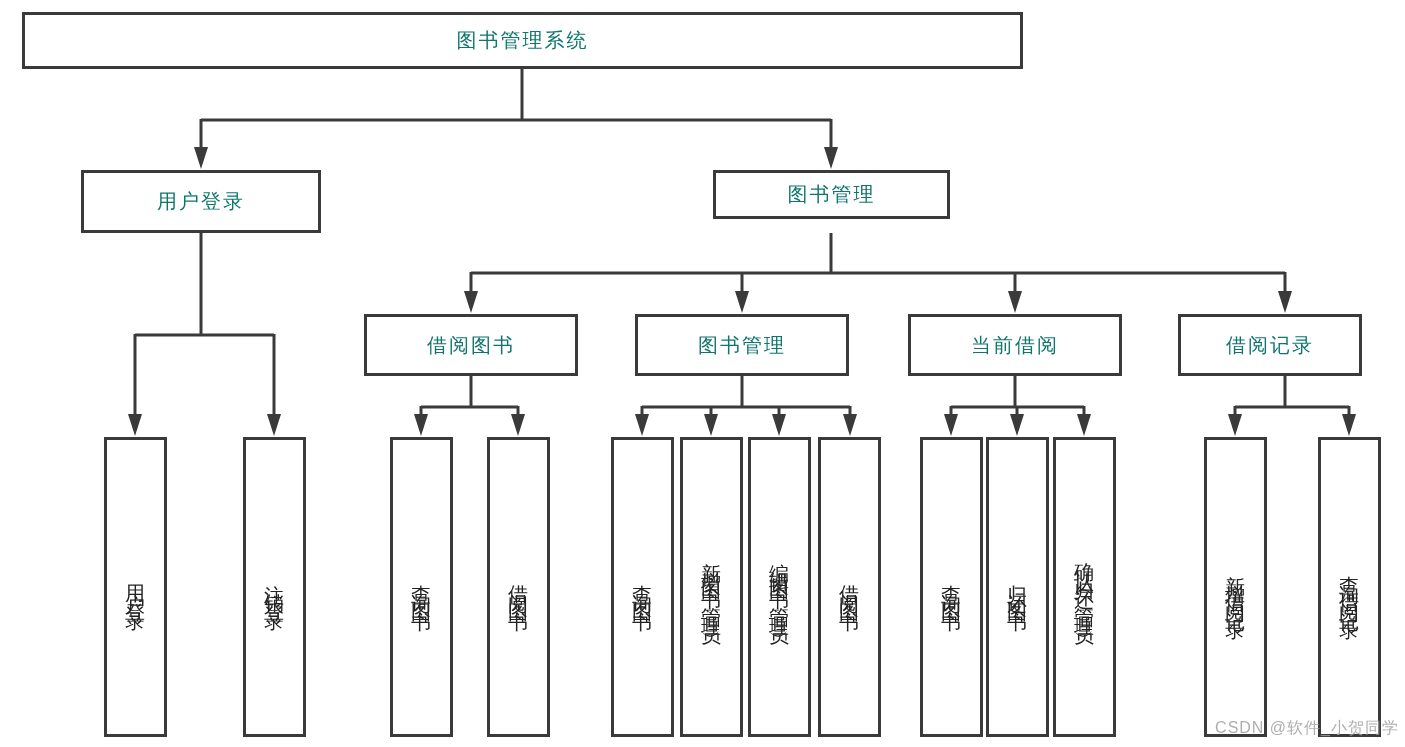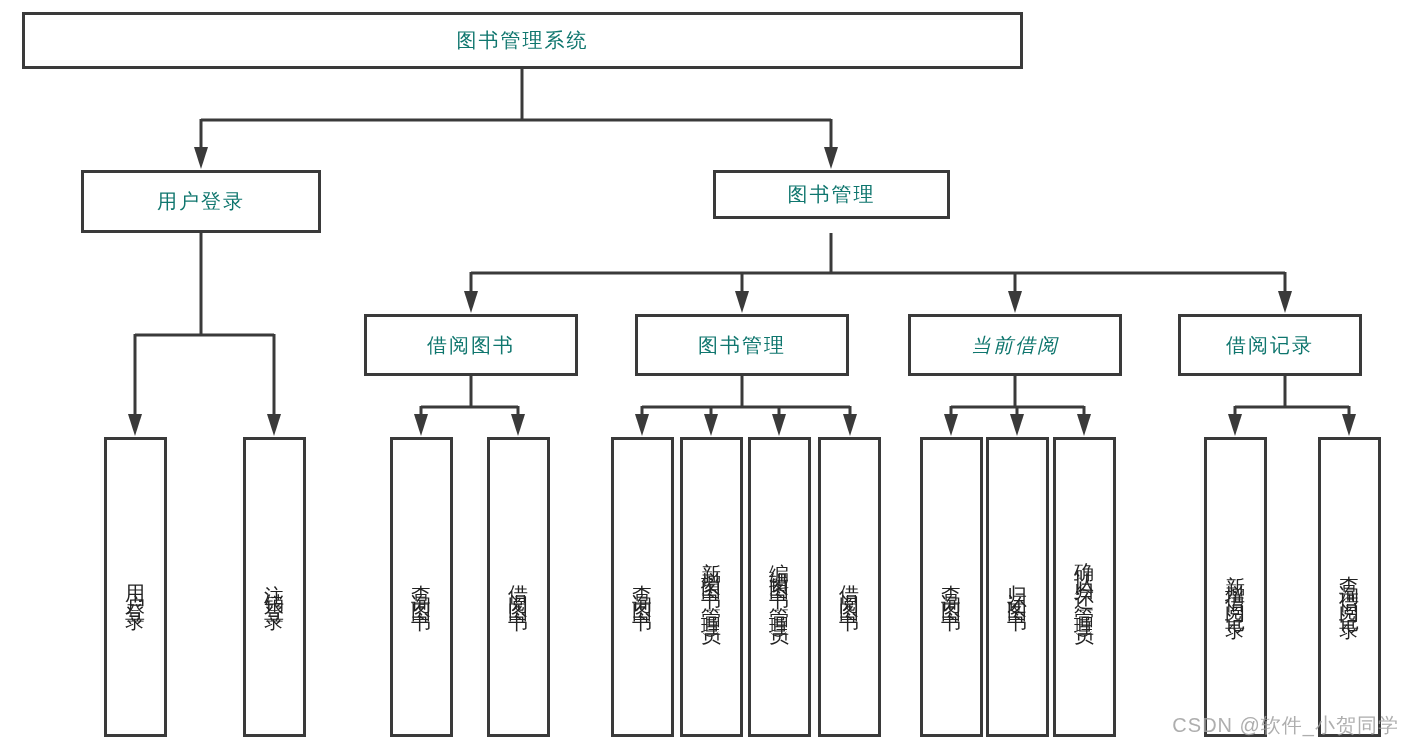--- a/index.html
+++ b/index.html
@@ -43,21 +43,21 @@
     text-orientation: mixed;
     font-size: 20px;
     letter-spacing: 9px;
     line-height: 1.1;
     color: #222222;
   }
   .watermark {
     position: absolute;
     right: 6px;
     bottom: 8px;
-    font-size: 20px;
+    font-size: 16px;
     color: rgba(160,160,160,0.85);
     letter-spacing: 1px;
     z-index: 3;
     white-space: nowrap;
   }
 </style>
 </head>
 <body>
 
 <div class="stage">
@@ -141,21 +141,21 @@
   <div class="node h" style="left:713px; top:170px; width:237px; height:49px;">
     <span>图书管理</span>
   </div>
 
   <div class="node h" style="left:364px; top:314px; width:214px; height:62px;">
     <span>借阅图书</span>
   </div>
   <div class="node h" style="left:635px; top:314px; width:214px; height:62px;">
     <span>图书管理</span>
   </div>
-  <div class="node h" style="left:908px; top:314px; width:214px; height:62px;font-style:italic;">
+  <div class="node h" style="left:908px; top:314px; width:214px; height:62px;">
     <span>当前借阅</span>
   </div>
   <div class="node h" style="left:1178px; top:314px; width:184px; height:62px;">
     <span>借阅记录</span>
   </div>
 
   <div class="node leaf" style="left:104px; top:437px; width:63px; height:300px;">
     <span>用户登录</span>
   </div>
   <div class="node leaf" style="left:243px; top:437px; width:63px; height:300px;">

